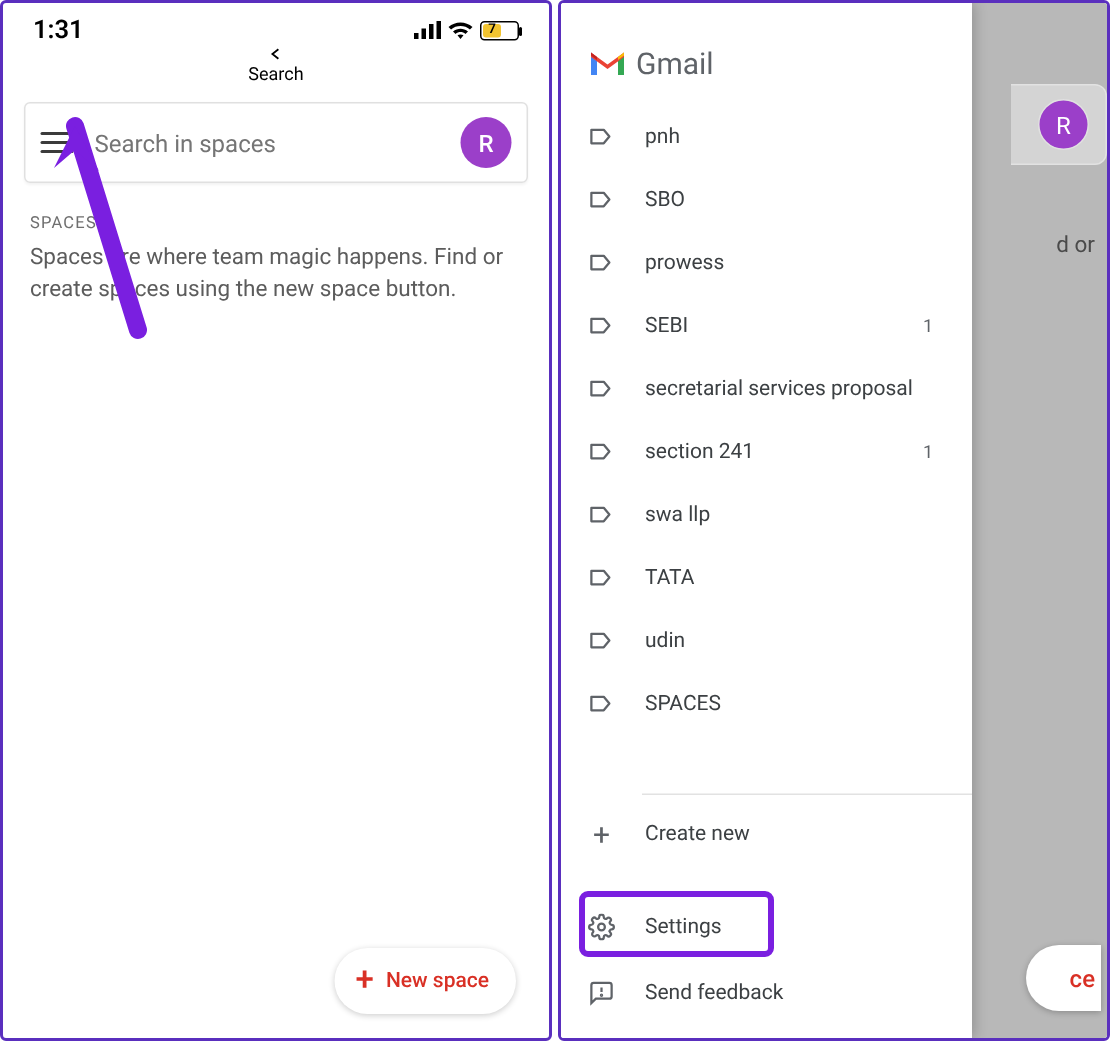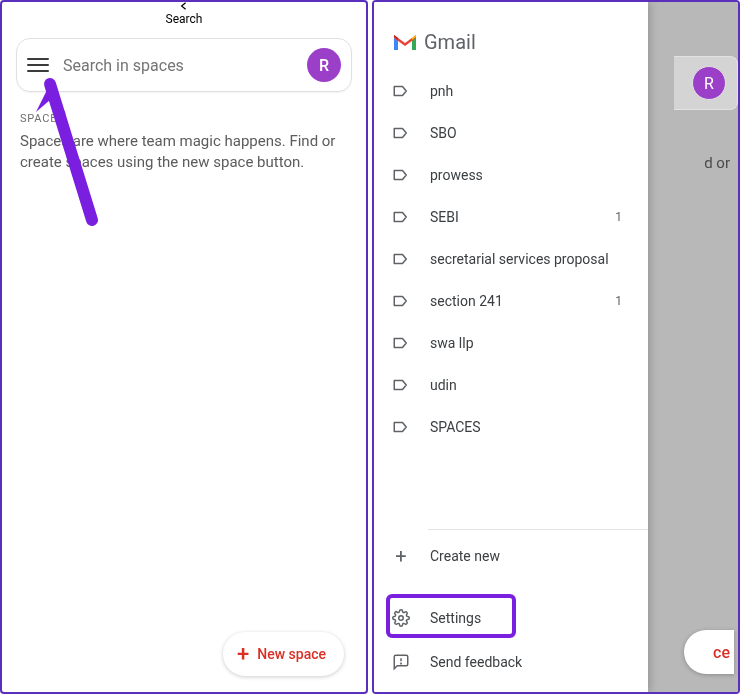--- a/index.html
+++ b/index.html
@@ -24,21 +24,21 @@
   }
   .time { font-size: 17px; font-weight: 600; }
   .status-right { display: flex; align-items: center; gap: 4px; }
   .backline { font-size: 12px; padding: 0 14px 6px 14px; display: flex; align-items: center; gap: 2px; flex-direction: column; }
   .backline svg { width: 8px; height: 8px; }
 
   .searchbar {
     margin: 6px 14px;
     height: 54px;
     border: 1px solid #e0e0e0;
-    border-radius: 14px;
+    border-radius: 4px;
     display: flex;
     align-items: center;
     padding: 0 10px;
     box-shadow: 0 1px 2px rgba(0,0,0,0.05);
     position: relative;
   }
   .hamburger { width: 22px; display: flex; flex-direction: column; gap: 4px; margin-right: 14px; cursor:pointer;}
   .hamburger span { height: 2px; background: #3b3b3b; border-radius: 2px; }
   .search-ph { color: #757575; font-size: 16px; flex: 1; }
   .avatar {
@@ -117,20 +117,37 @@
     border: 4px solid #7a1fe0; border-radius:6px; pointer-events:none;
   }
 </style>
 </head>
 <body>
 
 <div class="screens">
 
   <div class="phone">
 
+    <div class="statusbar">
+      <div class="time">1:31</div>
+      <div class="status-right">
+        <svg width="18" height="12" viewBox="0 0 18 12">
+            <rect x="0" y="8" width="3" height="4" fill="#000"></rect>
+            <rect x="5" y="5" width="3" height="7" fill="#000"></rect>
+            <rect x="10" y="2" width="3" height="10" fill="#000"></rect>
+            <rect x="15" y="0" width="3" height="12" fill="#000"></rect>
+          </svg>
+        <svg width="18" height="13" viewBox="0 0 18 13">
+            <path d="M9 12 L11 9.5 C10 8.8 8 8.8 7 9.5 Z M4 7 C7 4.5 11 4.5 14 7 L12.3 8.6 C10.3 7 7.7 7 5.7 8.6 Z M1 4 C5.5 0 12.5 0 17 4 L15.3 5.6 C11.8 2.5 6.2 2.5 2.7 5.6 Z" fill="#000"></path>
+          </svg>
+        <div class="battery">
+          <div class="battery-fill" style="width:12px">7</div>
+        </div>
+      </div>
+    </div>
 
     <div class="backline">
       <svg viewBox="0 0 10 10">
           <path d="M7 1 L2 5 L7 9" stroke="#000" stroke-width="1.5" fill="none"></path>
         </svg>
       <span>Search</span>
     </div>
 
     <div class="searchbar">
       <div class="hamburger">
@@ -243,20 +260,28 @@
                 </svg>
               </span>
               <span>swa llp</span>
             </div>
             <div class="lrow">
               <span class="label-icon">
                 <svg width="18" height="18" viewBox="0 0 24 24" fill="none" stroke="#5f6368" stroke-width="2" stroke-linejoin="round">
                   <path d="M3 6 h11 l5 6 -5 6 H3 z"></path>
                 </svg>
               </span>
+              <span>TATA</span>
+            </div>
+            <div class="lrow">
+              <span class="label-icon">
+                <svg width="18" height="18" viewBox="0 0 24 24" fill="none" stroke="#5f6368" stroke-width="2" stroke-linejoin="round">
+                  <path d="M3 6 h11 l5 6 -5 6 H3 z"></path>
+                </svg>
+              </span>
               <span>udin</span>
             </div>
             <div class="lrow">
               <span class="label-icon">
                 <svg width="18" height="18" viewBox="0 0 24 24" fill="none" stroke="#5f6368" stroke-width="2" stroke-linejoin="round">
                   <path d="M3 6 h11 l5 6 -5 6 H3 z"></path>
                 </svg>
               </span>
               <span>SPACES</span>
             </div>

